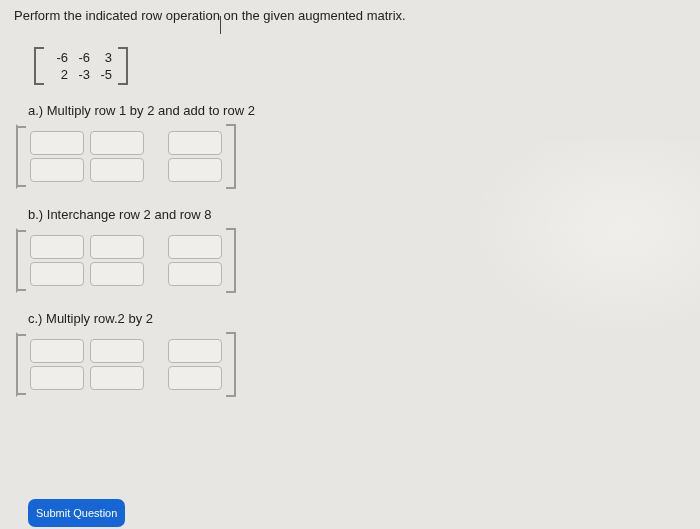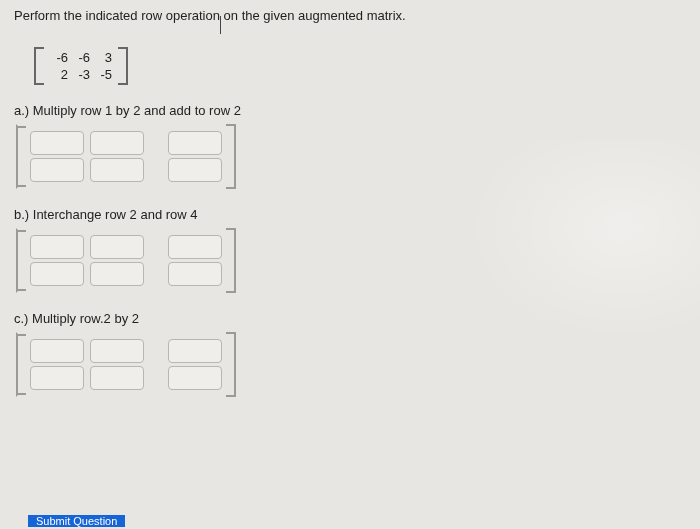--- a/index.html
+++ b/index.html
@@ -46,21 +46,21 @@
     border-right: 2px solid #666;
     border-top: 2px solid #666;
     border-bottom: 2px solid #666;
   }
   .matrix-cells {
     padding: 2px 4px;
   }
   .mrow { display: flex; }
   .mcell { width: 22px; text-align: right; padding: 1px 2px; }
 
-  .part-label { font-size: 13px; margin: 6px 0 6px 0; }
+  .part-label { font-size: 13px; margin: 6px 0 6px 14px; }
   
   .input-matrix {
     display: flex;
     align-items: stretch;
     margin: 4px 0 18px 2px;
   }
   .ibracket {
     width: 8px;
     position: relative;
   }
@@ -102,23 +102,23 @@
     padding: 2px 4px;
     color: #222;
   }
 
   .submit-btn {
     position: absolute;
     bottom: 2px; left: 28px;
     background: #0b5fd6;
     color: #fff;
     font-size: 11px;
-    padding: 0 8px;
+    padding: 8px 8px;
     border: none;
-    border-radius: 0;
+    border-radius: 7px;
     opacity: 0.95;
   }
   
   .glare {
     position: absolute;
     right: 0; top: 140px;
     width: 260px; height: 220px;
     background: radial-gradient(ellipse at 70% 40%, rgba(255,255,255,0.35), rgba(255,255,255,0) 60%);
     pointer-events: none;
   }
@@ -161,21 +161,21 @@
     <div class="irow">
       <input class="ibox" value="" style="">
       <input class="ibox" value="" style="">
       <span class="gap"></span>
       <input class="ibox" value="" style="">
     </div>
   </div>
   <div class="ibracket right"></div>
 </div>
 
-<div class="part-label">b.) Interchange row 2 and row 4</div>
+<div class="part-label">b.) Interchange row 2 and row 8</div>
 <div class="input-matrix">
   <div class="ibracket left"></div>
   <div class="irows">
     <div class="irow">
       <input class="ibox" value="" style="">
       <input class="ibox" value="" style="">
       <span class="gap"></span>
       <input class="ibox" value="" style="">
     </div>
     <div class="irow">

